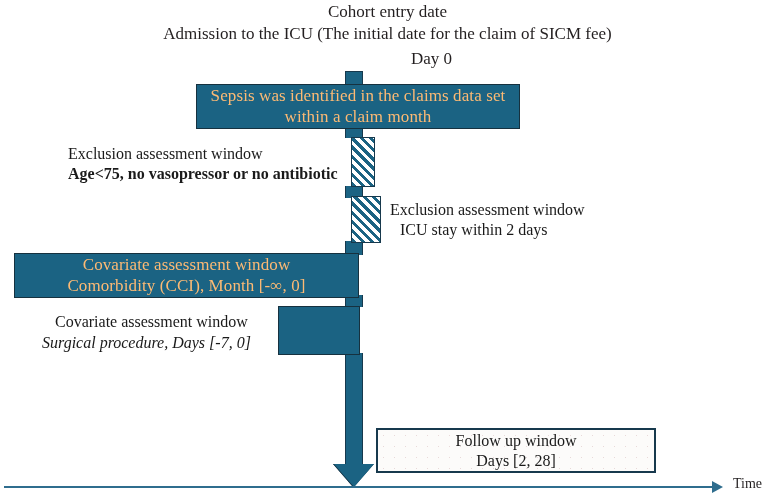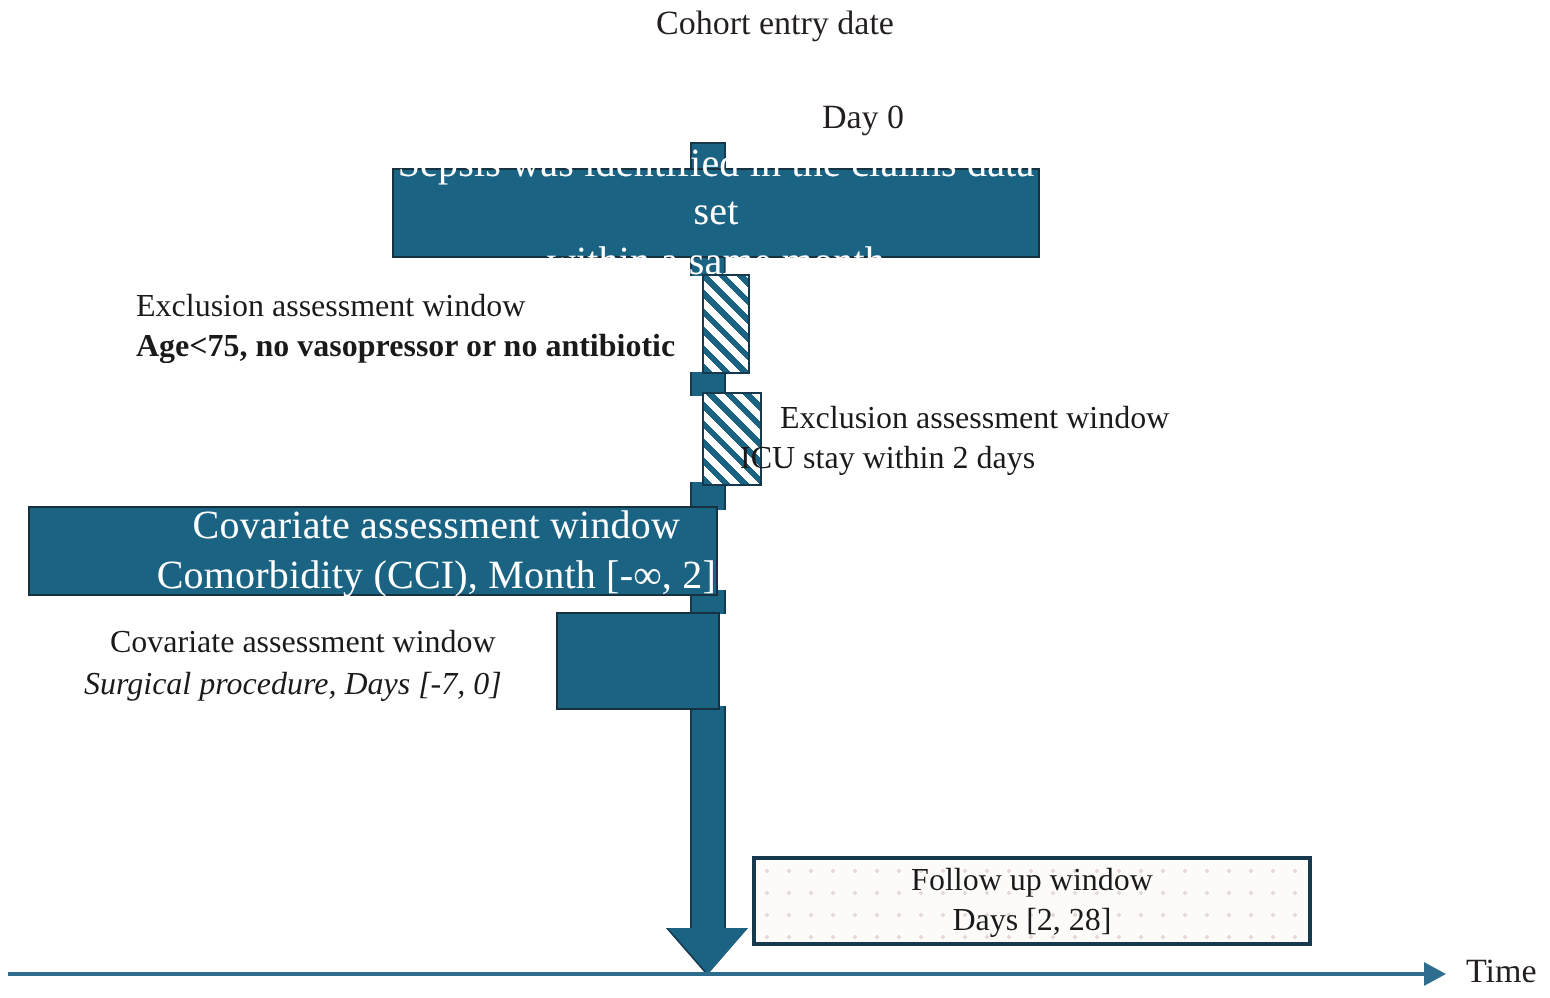--- a/index.html
+++ b/index.html
@@ -32,24 +32,24 @@
     border:1.5px solid #17394d;
     box-sizing:border-box;
   }
 
   
   .fbox{
     position:absolute;
     background:#1b6383;
     border:1.6px solid #16313f;
     box-sizing:border-box;
-    color:#ffffff;
-    display:flex;align-items:center;justify-content:flex-end;
+    color:#fdba74;
+    display:flex;align-items:center;justify-content:center;
     text-align:center;
-    font-size:20px;
+    font-size:17px;
     line-height:1.22;
     letter-spacing:.1px;
   }
 
   
   .hbox{
     position:absolute;
     box-sizing:border-box;
     border:1.8px solid #17394d;
     background-color:#ffffff;
@@ -79,70 +79,71 @@
     border-top:2.6px solid #2f6d8e;
   }
   .axis-head{
     position:absolute;
     width:0;height:0;
     border-top:6px solid transparent;
     border-bottom:6px solid transparent;
     border-left:11px solid #2f6d8e;
   }
   .time-label{
-    position:absolute;color:#231f20;font-size:17px;
+    position:absolute;color:#231f20;font-size:14px;
   }
 
   
   .arrow-head{
     position:absolute;
     width:0;height:0;
     border-left:20px solid transparent;
     border-right:20px solid transparent;
     border-top:23px solid #1b6383;
     filter:drop-shadow(0.8px 0 0 #17394d) drop-shadow(-0.8px 0 0 #17394d);
   }
 </style>
 </head>
 <body>
 
 <div id="stage">
 
   <div class="txt hdr" style="left:0;top:2px;width:775px;">Cohort entry date</div>
+  <div class="txt hdr" style="left:0;top:24px;width:775px;">Admission to the ICU (The initial date for the claim of SICM fee)</div>
   <div class="txt hdr" style="left:0;top:49px;width:775px;margin-left:44px;">Day 0</div>
 
   <div class="stub" style="left:345px;top:71px;width:18px;height:15px;"></div>
 
   <div class="vbar" style="left:345px;top:126px;width:18px;height:12px;"></div>
   <div class="vbar" style="left:345px;top:186px;width:18px;height:12px;"></div>
   <div class="vbar" style="left:345px;top:241px;width:18px;height:14px;"></div>
   <div class="vbar" style="left:345px;top:295px;width:18px;height:12px;"></div>
   <div class="vbar" style="left:345px;top:353px;width:18px;height:112px;"></div>
 
   <div class="arrow-head" style="left:334px;top:464px;"></div>
 
   <div class="fbox" style="left:196px;top:84px;width:324px;height:45px;">
     <div>
       <div>Sepsis was identified in the claims data set</div>
-      <div>within a same month</div>
+      <div>within a claim month</div>
     </div>
   </div>
 
   <div class="hbox" style="left:351px;top:137px;width:24px;height:50px;"></div>
   <div class="txt label" style="left:68px;top:145px;">Exclusion assessment window</div>
   <div class="txt label" style="left:68px;top:165px;font-weight:bold;">Age&lt;75, no vasopressor or no antibiotic</div>
 
   <div class="hbox" style="left:351px;top:196px;width:30px;height:47px;"></div>
   <div class="txt label" style="left:390px;top:201px;">Exclusion assessment window</div>
-  <div class="txt label" style="left:370px;top:221px;">ICU stay within 2 days</div>
+  <div class="txt label" style="left:400px;top:221px;">ICU stay within 2 days</div>
 
   <div class="fbox" style="left:14px;top:253px;width:345px;height:45px;">
     <div>
       <div>Covariate assessment window</div>
-      <div>Comorbidity (CCI), Month [-∞, 2]</div>
+      <div>Comorbidity (CCI), Month [-∞, 0]</div>
     </div>
   </div>
 
   <div class="fbox" style="left:278px;top:306px;width:82px;height:49px;"></div>
   <div class="txt label" style="left:55px;top:313px;">Covariate assessment window</div>
   <div class="txt label" style="left:42px;top:334px;font-style:italic;">Surgical procedure, Days [-7, 0]</div>
 
   <div class="dbox" style="left:376px;top:428px;width:280px;height:45px;">
     <div>
       <div>Follow up window</div>

